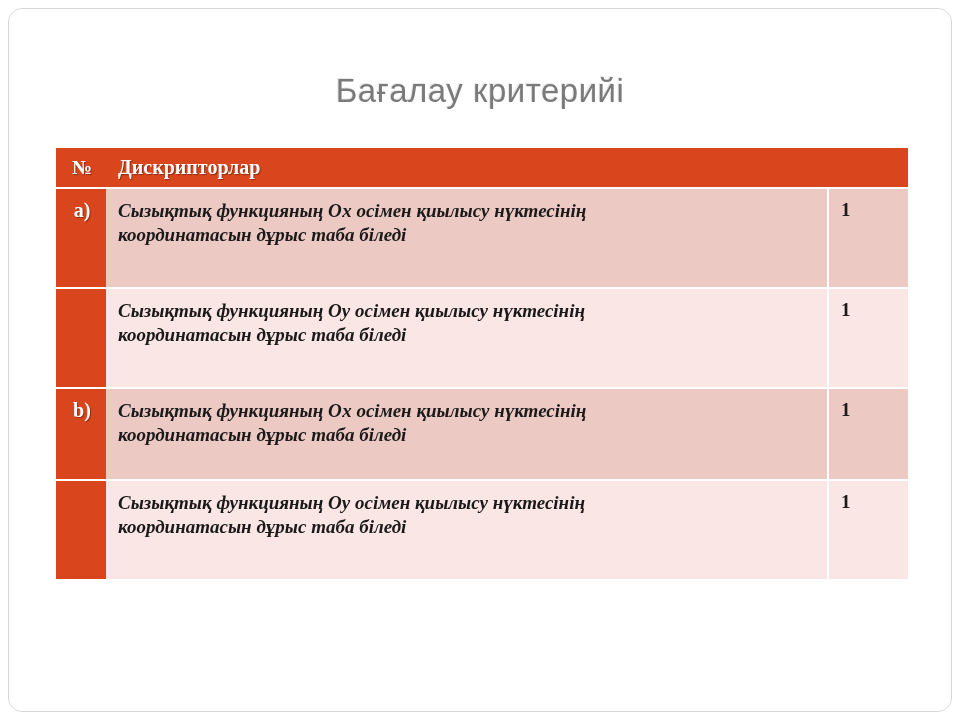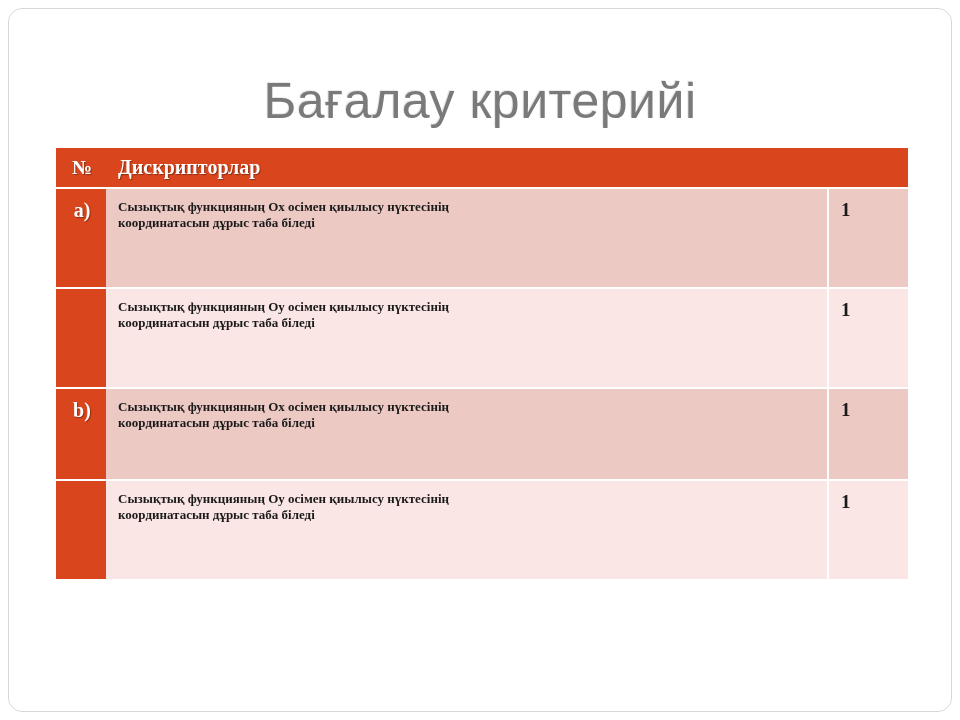--- a/index.html
+++ b/index.html
@@ -31,21 +31,21 @@
     box-sizing: border-box;
     background: #ffffff;
   }
 
   .title {
     position: absolute;
     left: 60px;
     top: 72px;
     width: 840px;
     font-family: "Liberation Sans", sans-serif;
-    font-size: 50px;
+    font-size: 33px;
     font-weight: 400;
     color: #7a7a7a;
     letter-spacing: 0.5px;
     text-align: center;
     text-shadow: 1px 1px 0 #ffffff, -1px -1px 0 #e8e8e8;
   }
 
   .table-wrap {
     position: absolute;
     left: 56px;
@@ -89,25 +89,26 @@
     color: #ffffff;
     font-size: 20px;
     font-weight: bold;
     text-align: center;
     text-shadow: 1px 1px 1px rgba(0,0,0,0.35);
     border-bottom: 2px solid #ffffff;
   }
   td.num-cell.blank { color: transparent; }
 
   td.desc-cell {
-    font-size: 13px;
+    font-size: 19px;
     line-height: 1.25;
     color: #1a1a1a;
     font-weight: bold;
     border-bottom: 2px solid #ffffff;
+    font-style: italic;
   }
 
   td.score-cell {
     font-size: 19px;
     font-weight: bold;
     color: #1a1a1a;
     border-bottom: 2px solid #ffffff;
     border-left: 2px solid #ffffff;
     text-align: left;
     padding-left: 14px;

